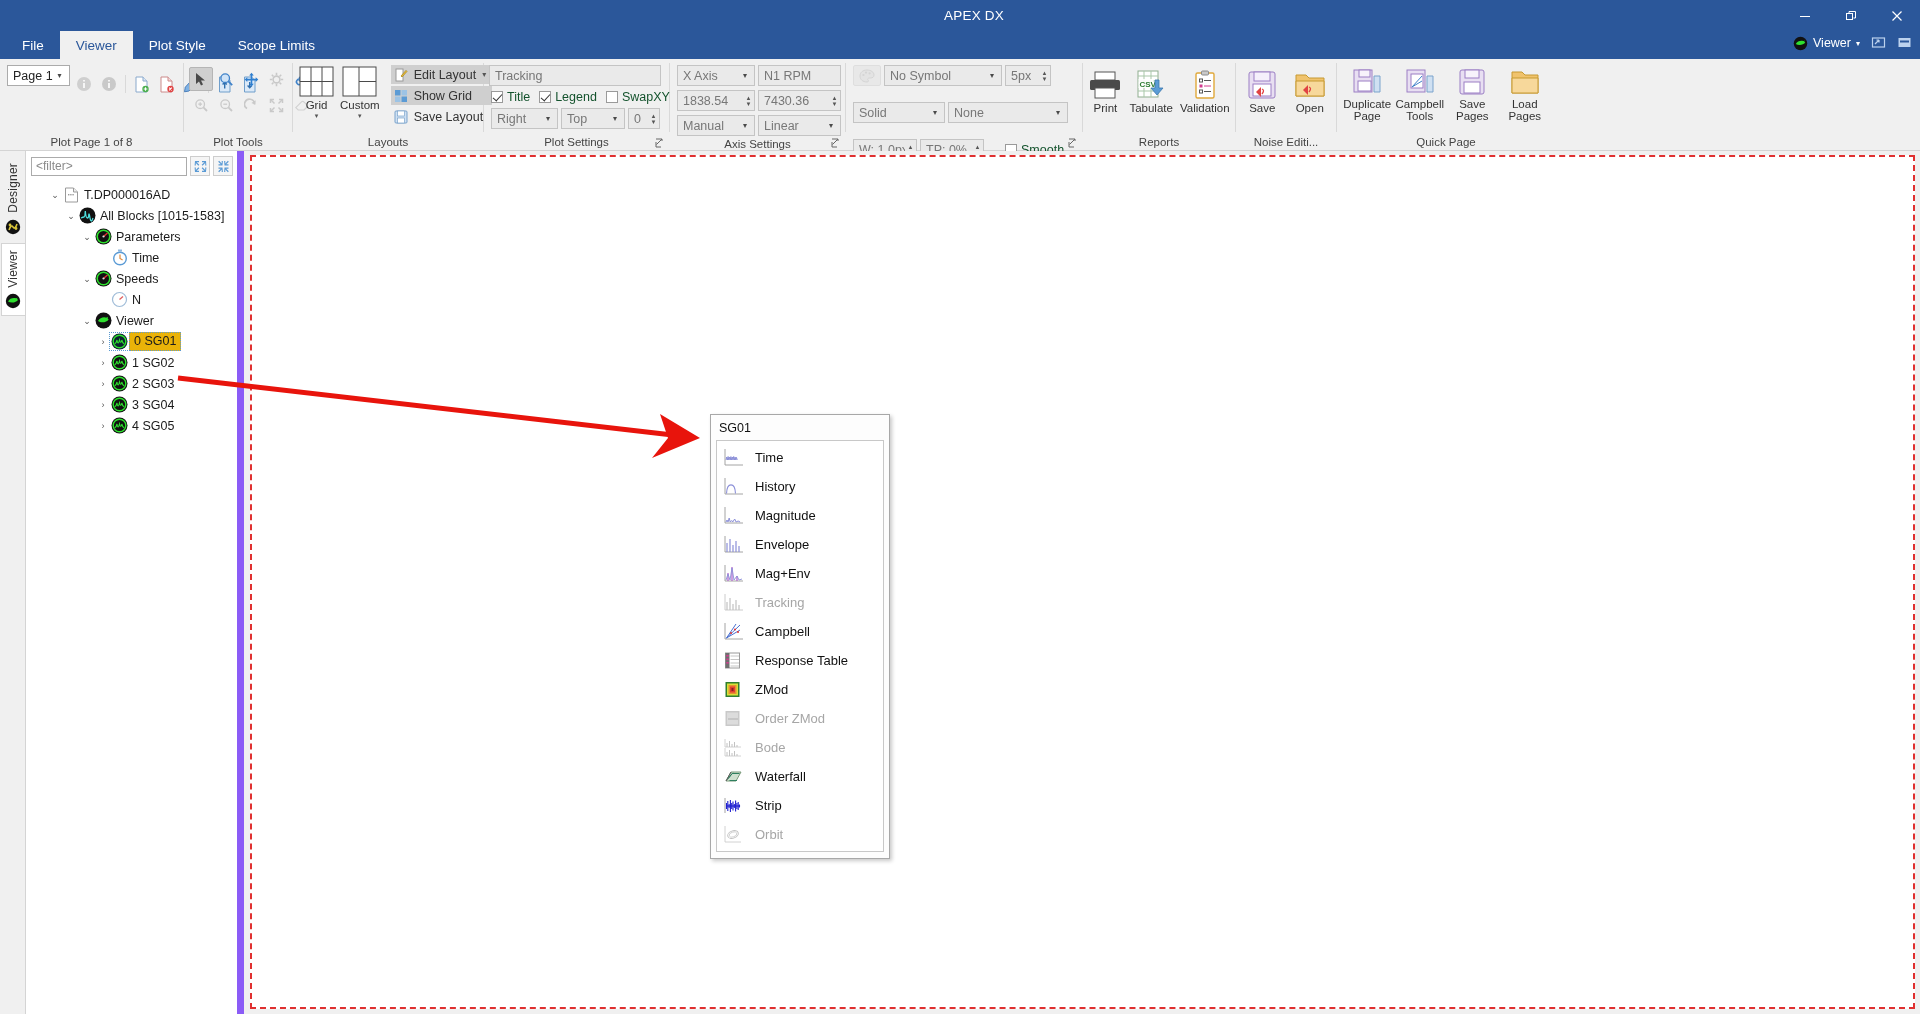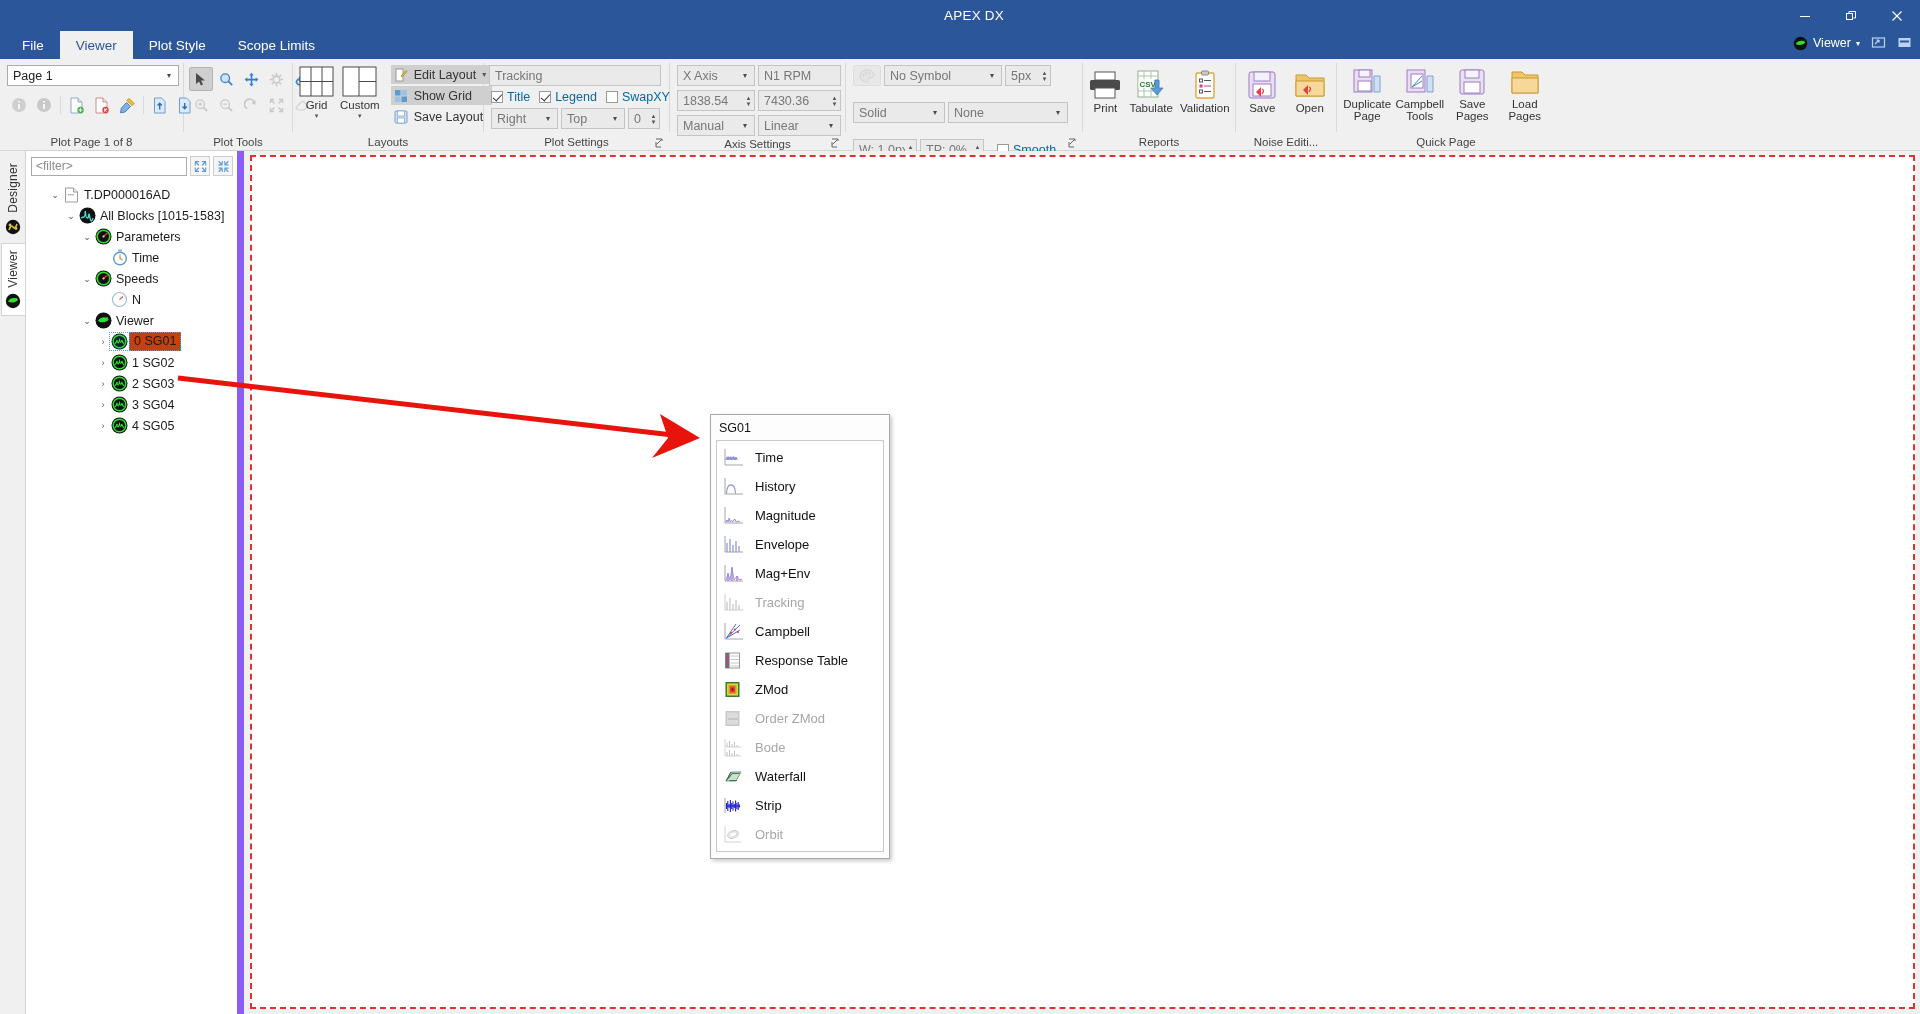--- a/index.html
+++ b/index.html
@@ -68,21 +68,21 @@
   .combo, .txtbox {
     height: 21px; background:#fff; border:1px solid #ababab; display:flex; align-items:center;
     padding: 0 2px 0 5px; font-size:12.5px; color:#222;
   }
   .combo .cval, .txtbox .tval { flex:1; overflow:hidden; white-space:nowrap; }
   .combo .carr { width: 14px; text-align:center; color:#4a4a4a; font-size:8px; }
   .ro { background:#eaeaea; color:#777; border-color:#c4c4c4; }
   .spin { width:11px; display:flex; flex-direction:column; justify-content:center; align-items:center;
           font-size:6px; line-height:6px; color:#555; }
 
-  .chk { display:flex; align-items:center; gap:4px; font-size:12.5px; color:#0369a1; }
+  .chk { display:flex; align-items:center; gap:4px; font-size:12.5px; color:#14532d; }
   .chkbox { width:12px; height:12px; border:1px solid #9a9a9a; background:#fff; position:relative; }
   .chkbox.on::after {
     content:""; position:absolute; left:3px; top:0px; width:4px; height:8px;
     border:solid #333; border-width:0 1.6px 1.6px 0; transform: rotate(42deg);
   }
 
   .bigbtn {
     width: 54px; display:flex; flex-direction:column; align-items:center; gap:2px;
     padding-top:2px; font-size:11.5px; color:#333; border:1px solid transparent; border-radius:2px;
   }
@@ -117,21 +117,21 @@
                padding:0 4px; display:flex; align-items:center; }
   .minibtn { width:20px; height:20px; display:flex; align-items:center; justify-content:center;
              border:1px solid #cdcdcd; background:#f5f5f5; }
 
   .tree { padding: 4px 0 0 0; overflow:auto; flex:1; font-size:12.5px; }
   .tnode { display:flex; align-items:center; height:21px; white-space:nowrap; }
   .tchev { width:14px; text-align:center; color:#555; font-size:9px; }
   .ticon { width:19px; display:flex; align-items:center; justify-content:center; }
   .tlabel { padding-left:3px; }
   .tnode.sel .tlabel {
-    background:#c2410c; border:1px dotted #5a9ad0; padding:1px 4px; line-height:15px;
+    background:#eab308; border:1px dotted #5a9ad0; padding:1px 4px; line-height:15px;
   }
   .tnode.sel .ticon { outline: 1px dotted #5a9ad0; }
 
   
   .plotwrap { flex:1; background:#f0f0f0; padding: 4px 5px 5px 6px; position:relative; }
   .plotcanvas {
     width:100%; height:100%; background:#ffffff;
     border: 2px dashed #e03030; position:relative;
   }
 
@@ -207,21 +207,21 @@
           <rect x="1.5" y="2" width="12" height="9" fill="#bcd2ee"></rect>
           <rect x="3" y="4.5" width="9" height="2" fill="#2b579a"></rect>
         </svg>
       </div>
     </div>
   </div>
 
   <div class="ribbon">
 
     <div class="rgroup" style="width:183px">
-      <div class="rbody" style="flex-direction:column; padding-top:6px;">
+      <div class="rbody" style="flex-direction:row; padding-top:6px;">
         <div class="combo" style="width:172px; margin-left:2px;">
           <span class="cval">Page 1</span>
           <span class="carr">▾</span>
         </div>
         <div style="display:flex; align-items:center; gap:1px; margin-top:7px; margin-left:2px;">
           <div class="iconbtn dis">
             <svg width="16" height="16" viewBox="0 0 16 16">
                 <circle cx="8" cy="8" r="7" fill="#9a9a9a"></circle>
                 <path d="M8 4 v1.6 M8 7 v5" stroke="#fff" stroke-width="2"></path>
               </svg>
@@ -514,21 +514,21 @@
         </div>
         <div style="display:flex; gap:3px; padding-left:2px; align-items:center;">
           <div class="txtbox ro" style="width:64px; padding-right:0;">
             <span class="tval">W: 1.0px</span>
             <span class="spin">▲<br>▼</span>
           </div>
           <div class="txtbox ro" style="width:64px; padding-right:0;">
             <span class="tval">TP: 0%</span>
             <span class="spin">▲<br>▼</span>
           </div>
-          <div class="chk" style="margin-left:10px;">
+          <div class="chk" style="margin-left:18px;">
             <span class="chkbox"></span>
             <span>Smooth</span>
           </div>
         </div>
       </div>
       <div class="rlabel">Trace Settings</div>
       <div class="dlglaunch">
         <svg width="10" height="10" viewBox="0 0 10 10">
             <path d="M1 1 h6 v2 M7 1 L1.5 6.5 M1 4 v5 h5" stroke="#666" fill="none" stroke-width="1"></path>
           </svg>

